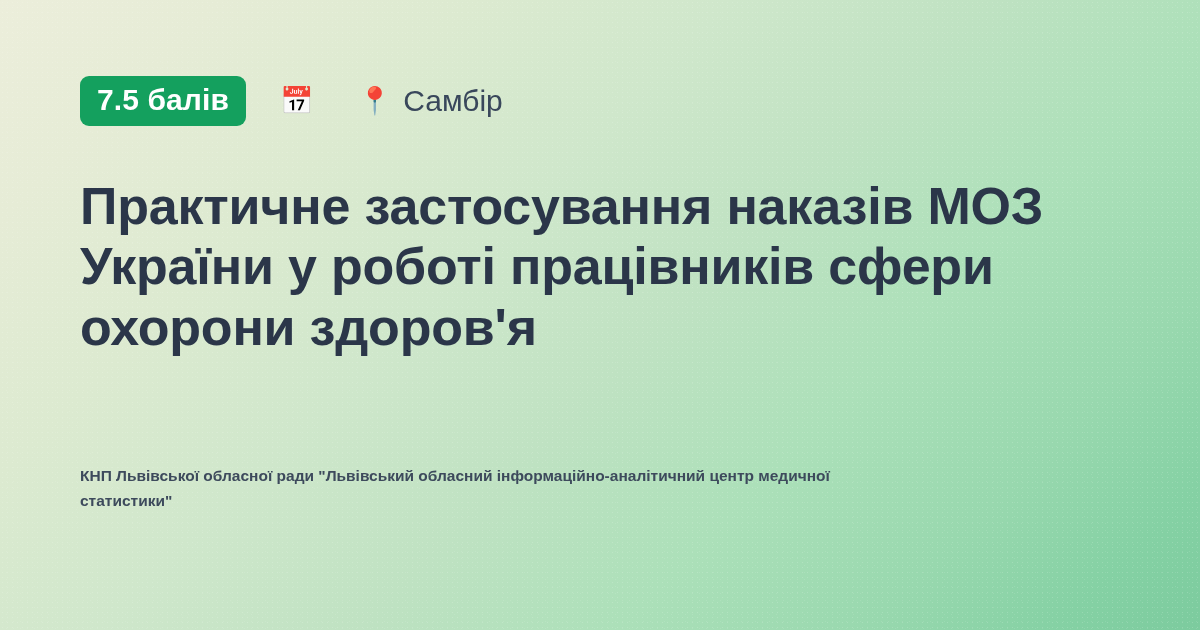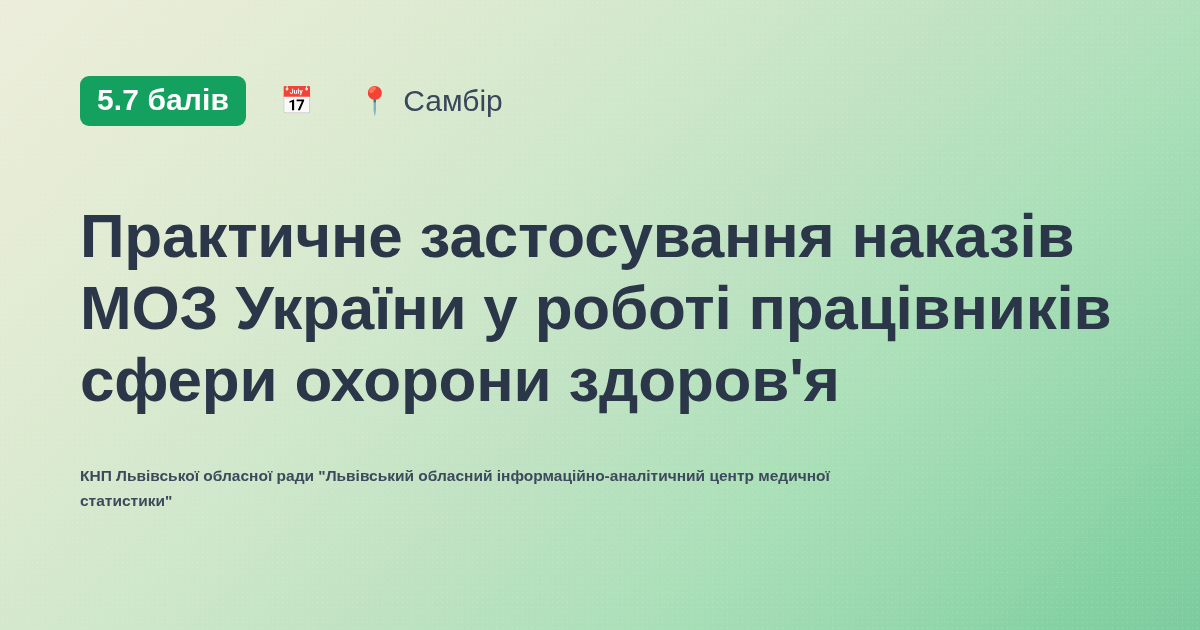--- a/index.html
+++ b/index.html
@@ -92,23 +92,23 @@
     font-size: 27px;
     line-height: 1;
     margin-right: 11px;
     display: inline-block;
   }
 
   .pin-emoji { font-size: 26px; margin-right: 13px; }
 
   
   .title {
-    margin-top: 76px;
+    margin-top: 52px;
     color: #2b3649;
-    font-size: 62px;
+    font-size: 52px;
     font-weight: bold;
     line-height: 1.16;
     letter-spacing: -0.2px;
     max-width: 1040px;
     white-space: pre-line;
   }
 
   .spacer { flex: 1 1 auto; }
 
   
@@ -124,21 +124,21 @@
 </style>
 </head>
 <body>
 
 <div class="card">
   <div class="noise"></div>
 
   <div class="inner">
 
     <div class="meta-row">
-      <span class="badge">5.7 балів</span>
+      <span class="badge">7.5 балів</span>
 
       <span class="meta-item">
         <span class="emoji">📅</span>
       </span>
 
       <span class="meta-item">
         <span class="emoji pin-emoji">📍</span>
         <span>Самбір</span>
       </span>
     </div>

